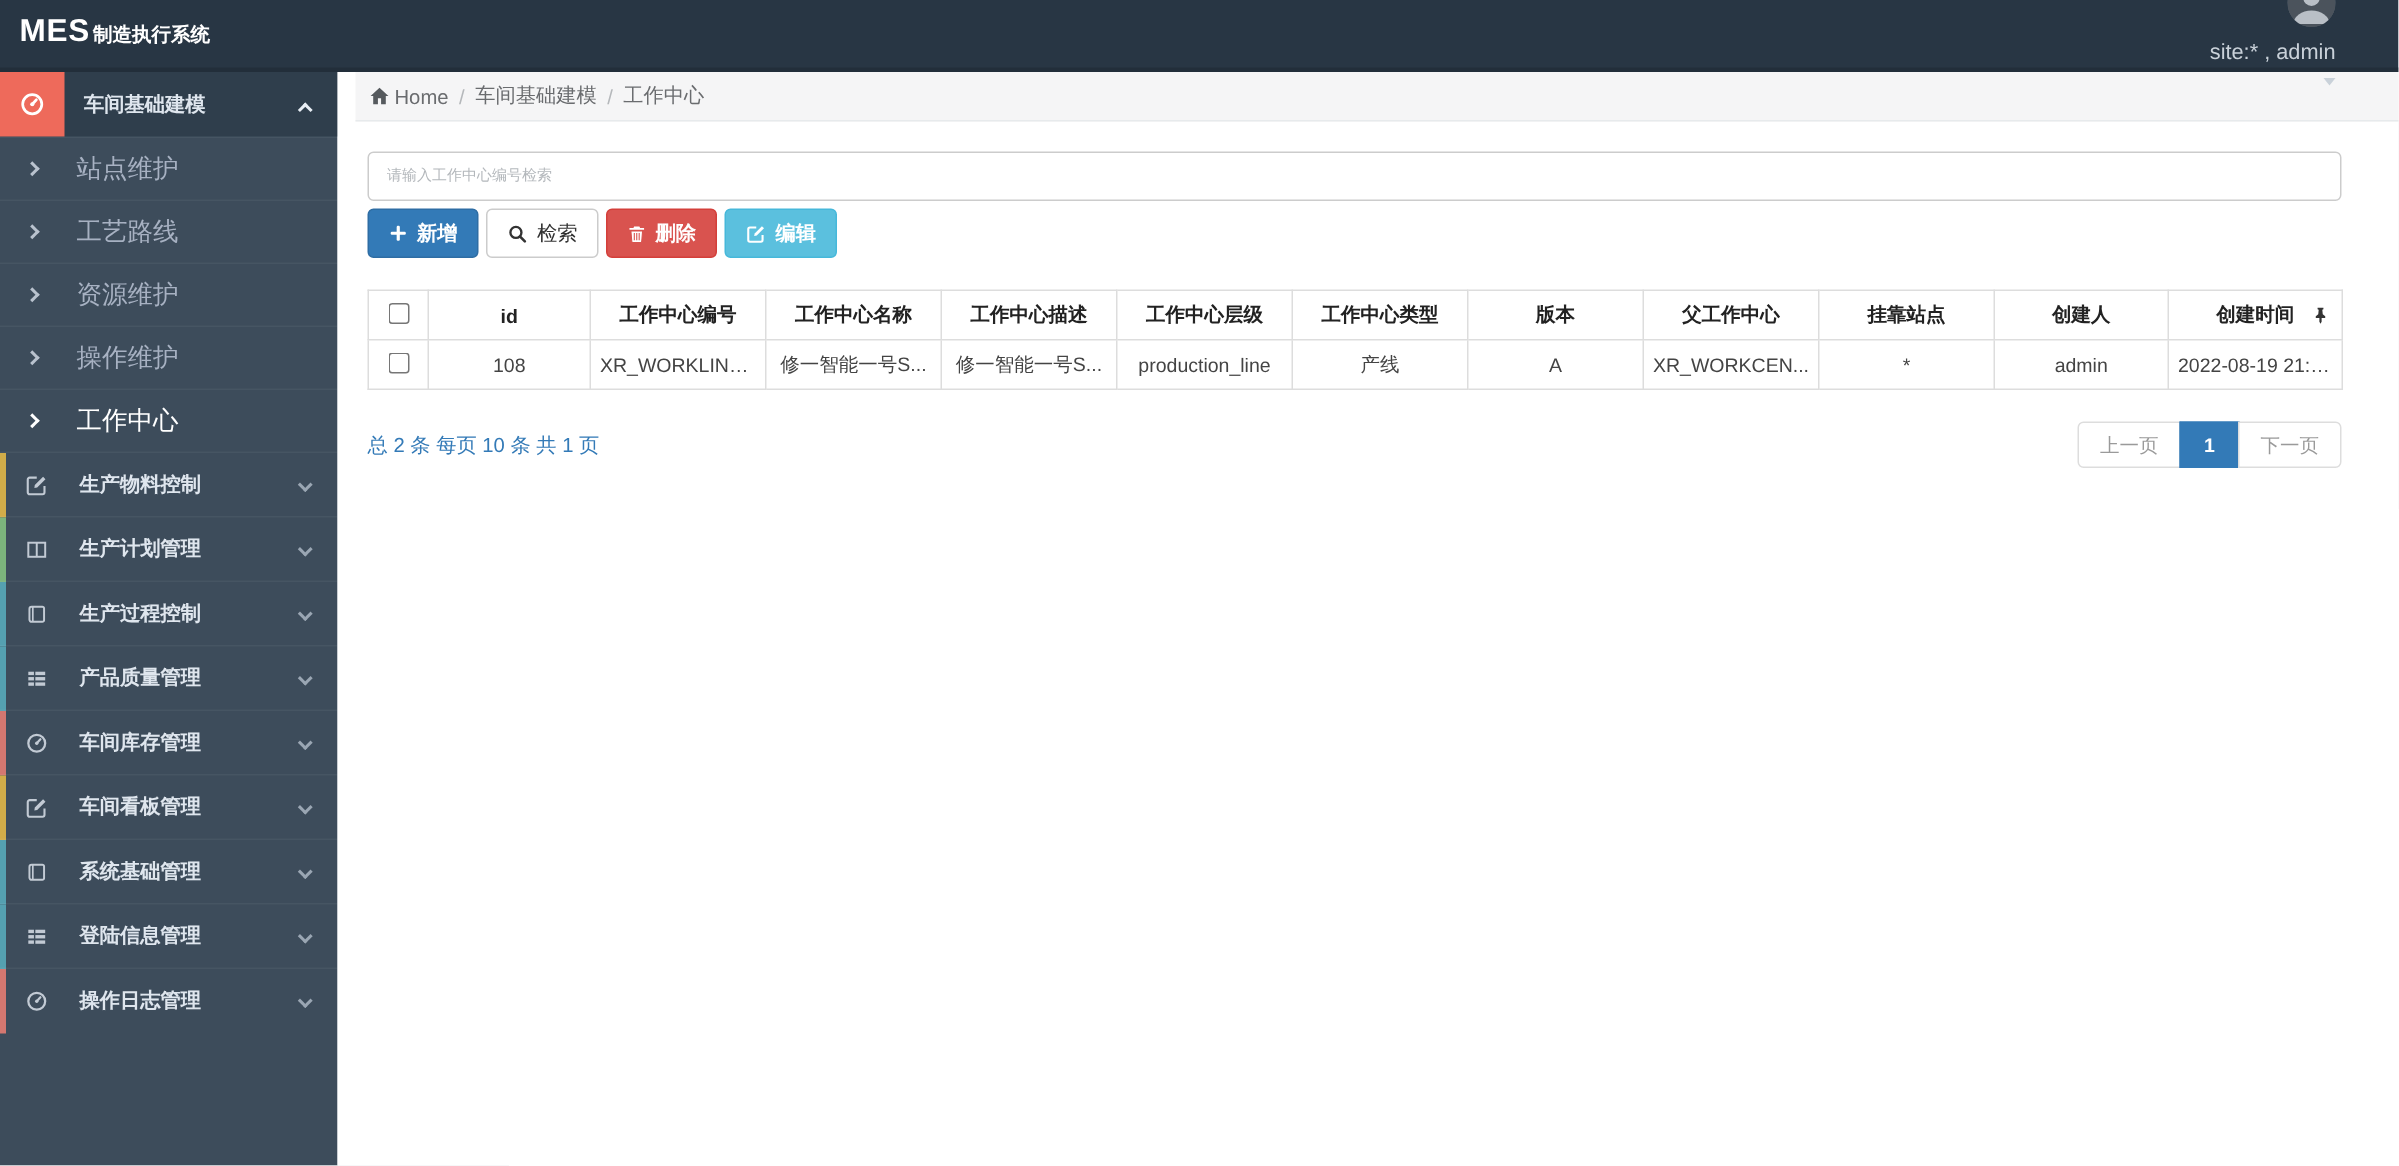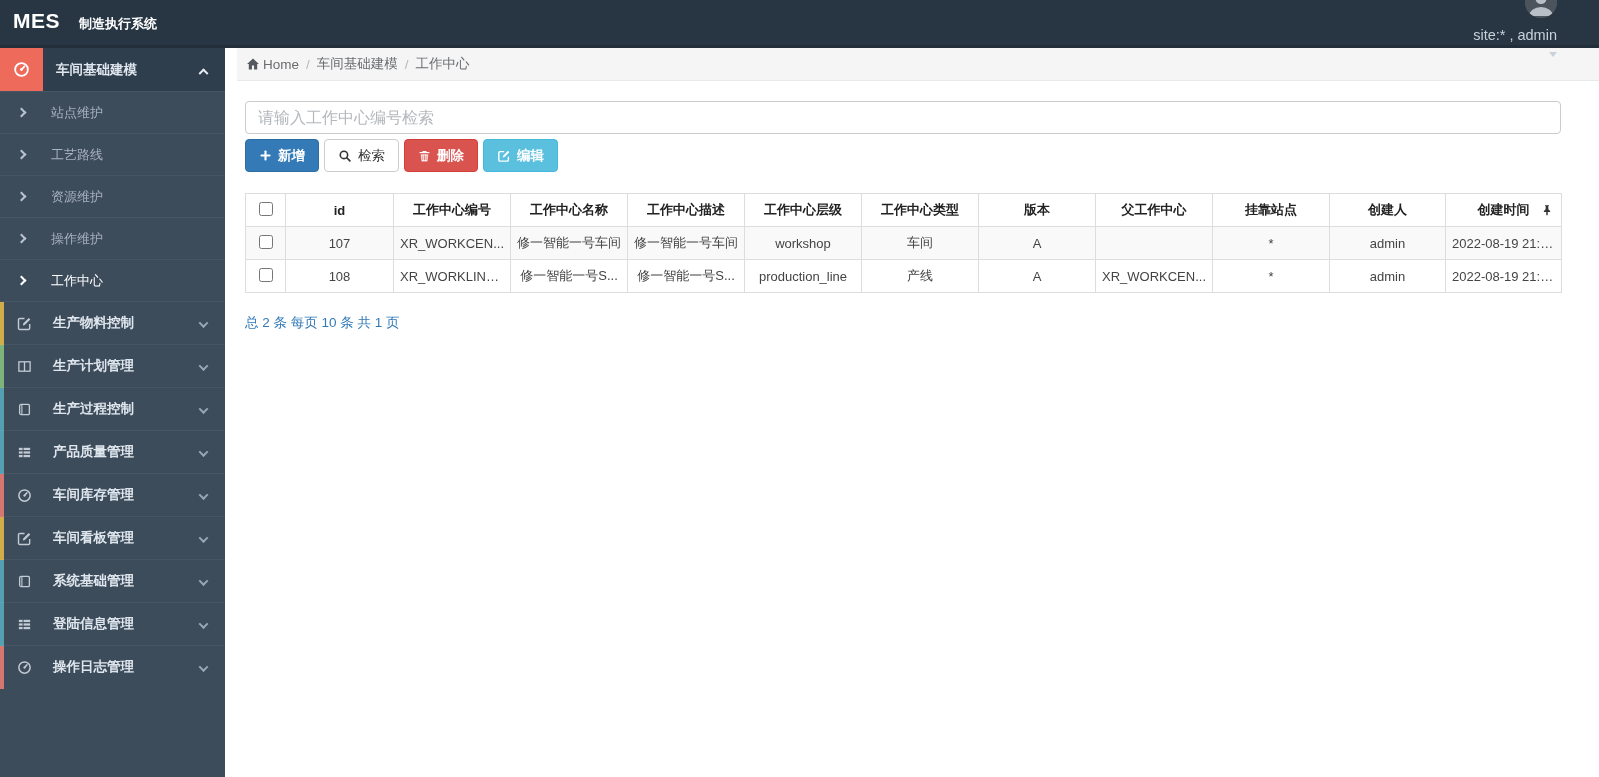--- a/index.html
+++ b/index.html
@@ -14,39 +14,39 @@
 
   
   .topbar{
     position:absolute; top:0; left:0; width:1599px; height:48px;
     background:#283644; border-bottom:3px solid #222e3a;
     display:flex; align-items:center; justify-content:space-between;
     padding:0 42px 3px 13px; z-index:10;
   }
   .brand{ display:flex; align-items:baseline; color:#ffffff; }
   .brand .mes{ font-size:21px; font-weight:bold; letter-spacing:.5px; }
-  .brand .rest{ font-size:13px; font-weight:bold; margin-left:19px; }
+  .brand .rest{ font-size:13px; font-weight:bold; margin-left:2px; }
   .user-area{ display:flex; align-items:flex-end; gap:9px; cursor:pointer;flex-direction:column; }
   .avatar{ width:32px; height:32px; border-radius:50%; overflow:hidden; background:#56606b; flex:0 0 auto; }
   .user-label{ color:#c9d1d9; font-size:14.5px; }
   .caret-down{ width:0; height:0; border-left:4px solid transparent; border-right:4px solid transparent; border-top:5px solid #c9d1d9; margin-left:2px; }
 
   
   .sidebar{
     position:absolute; top:48px; left:0; width:225px; height:729px;
     background:#3d4c5b;
   }
   .side-row{ position:relative; display:flex; align-items:center; height:43px; cursor:pointer; border-top:1px solid rgba(255,255,255,.05); }
   .group-active{ background:#2f3e4c; border-top:none; }
   .icon-block{ width:43px; height:43px; background:#ee6a5b; display:flex; align-items:center; justify-content:center; color:#fff; flex:0 0 auto; }
   .group-active .g-label{ margin-left:13px; }
   .g-label{ font-size:13.5px; font-weight:bold; color:#dfe6ee; }
   .sub-row{ height:42px; padding-left:18px; }
   .sub-row .chev{ color:#b9c2ce; }
-  .sub-label{ font-size:13px; color:#a7b1c2; margin-left:26px; }
+  .sub-label{ font-size:17px; color:#a7b1c2; margin-left:26px; }
   .sub-row.active .sub-label{ color:#ffffff; }
   .sub-row.active .chev{ color:#ffffff; }
   .strip{ position:absolute; left:0; top:0; bottom:-1px; width:4px; }
   .g-row{ padding-left:16px; }
   .g-icon{ width:17px; color:#c2cad4; display:flex; justify-content:center; flex:0 0 auto; }
   .g-row .g-label{ margin-left:20px; }
   .chev{ display:inline-block; width:7px; height:7px; border-right:2px solid currentColor; border-bottom:2px solid currentColor; flex:0 0 auto; }
   .chev.right{ transform:rotate(-45deg); }
   .chev.down{ transform:rotate(45deg) translate(-1px,-1px); }
   .chev.up{ transform:rotate(-135deg) translate(-2px,-2px); }
@@ -62,21 +62,21 @@
   .crumb{ display:flex; align-items:center; }
   .crumb-link{ color:#6a6c6f; text-decoration:none; }
   .crumb-sep{ margin:0 7px; color:#b5b8bb; }
   .home-ico{ color:#565a5e; margin-right:3px; display:flex; }
 
   .content{ padding:20px 0 0 8px; width:1324px; }
   .inner{ width:1316px; }
 
   .search-input{
     width:100%; height:33px; border:1px solid #ccc; border-radius:4px;
-    padding:6px 12px; font-size:16px; color:#555; outline:none;
+    padding:6px 12px; font-size:10px; color:#555; outline:none;
     font-family:inherit;
   }
   .search-input::placeholder{ color:#b4b8bc; }
 
   .btn-row{ display:flex; gap:5px; margin-top:5px; }
   .btn{
     height:33px; padding:0 13px; border-radius:4px; font-size:13.5px;
     display:inline-flex; align-items:center; gap:6px; cursor:pointer;
     border:1px solid transparent; font-family:inherit; font-weight:bold;
   }
@@ -361,50 +361,41 @@
               <span>创建时间</span>
               <span class="pin">
                 <svg viewBox="0 0 16 16" width="12" height="13" fill="currentColor">
                     <path d="M5.4 1.6h5.2v1.2l-1 .6.4 4 2.2 1.8v1.4H9V14l-1 1.8L7 14v-3.4H3.8V9.2L6 7.4l.4-4-1-.6V1.6z"></path>
                   </svg>
               </span>
             </th>
           </tr>
         </thead>
         <tbody>
-          <tr class="striped">
-            <td><input type="checkbox" style=""></td>
-            <td>107</td>
-            <td>XR_WORKCEN...</td>
-            <td>修一智能一号车间</td>
-            <td>修一智能一号车间</td>
-            <td>workshop</td>
-            <td>车间</td>
-            <td>A</td>
-            <td></td>
-            <td>*</td>
-            <td>admin</td>
-            <td>2022-08-19 21:1...</td>
-          </tr>
           <tr>
             <td><input type="checkbox" style=""></td>
             <td>108</td>
             <td>XR_WORKLINE...</td>
             <td>修一智能一号S...</td>
             <td>修一智能一号S...</td>
             <td>production_line</td>
             <td>产线</td>
             <td>A</td>
             <td>XR_WORKCEN...</td>
             <td>*</td>
             <td>admin</td>
             <td>2022-08-19 21:1...</td>
           </tr>
         </tbody>
       </table>
 
       <div class="foot-row">
         <span class="summary">总 2 条  每页 10 条  共 1 页</span>
+        <div class="pager">
+          <span class="page-item">上一页</span>
+          <span class="page-item active">1</span>
+          <span class="page-item">下一页</span>
+        </div>
       </div>
 
     </div>
   </div>
 </div>
 
 </body></html>

